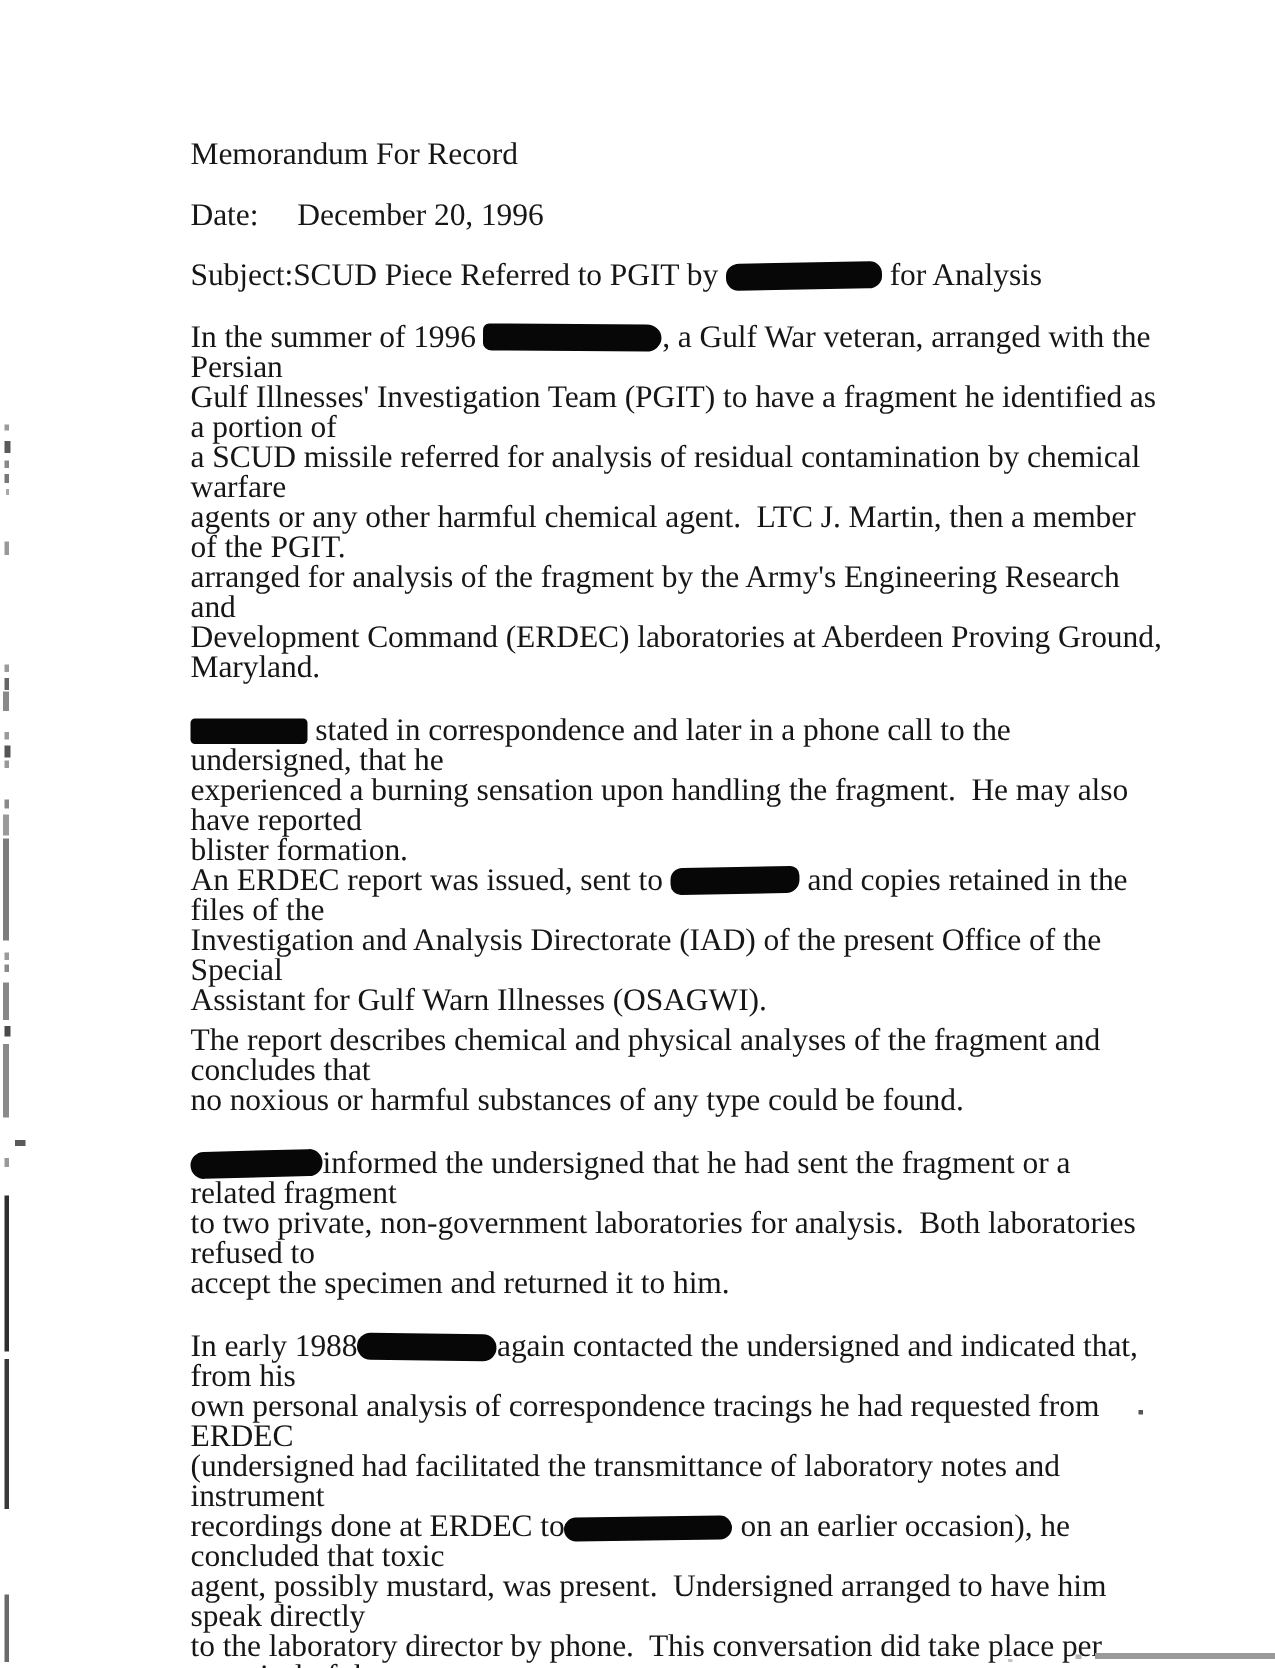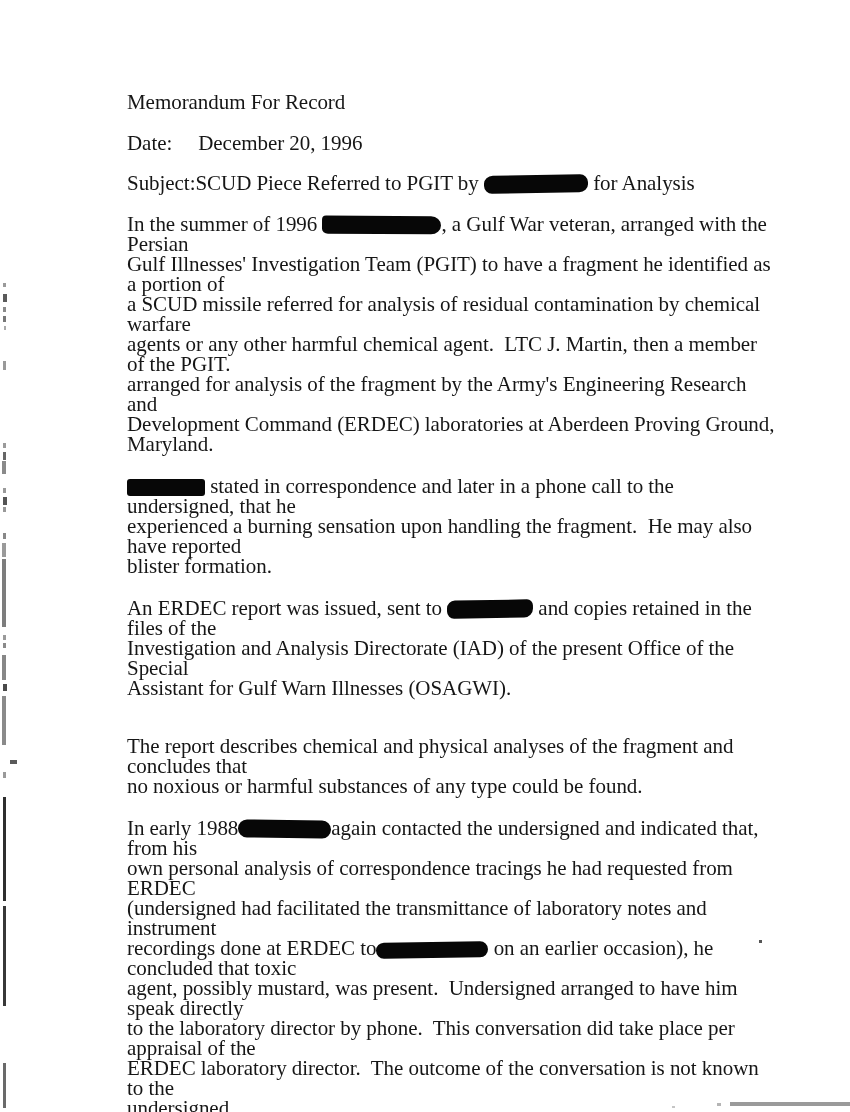--- a/index.html
+++ b/index.html
@@ -31,24 +31,26 @@
 <body>
 
 <div class="page">
   <div class="doc" style="color: rgb(22, 22, 22);"><div class="block" style="margin-top: 0px;"><span>Memorandum For Record</span></div><div class="block" style="margin-top: 21px;"><span>Date:     December 20, 1996</span></div><div class="block" style="margin-top: 20px;"><span>Subject:SCUD Piece Referred to PGIT by </span><span class="redact" style="background: rgb(7, 7, 7); width: 104px; height: 18px; border-radius: 9px 8px / 8px; transform: rotate(-1deg); vertical-align: -3px;"></span><span> for Analysis</span></div><div class="block" style="margin-top: 21px;"><span>In the summer of 1996 </span><span class="redact" style="background: rgb(7, 7, 7); width: 119px; height: 18px; border-radius: 4px 10px 10px 6px / 4px 9px 9px 5px; transform: rotate(0.4deg); vertical-align: -3px;"></span><span>, a Gulf War veteran, arranged with the Persian
 Gulf Illnesses' Investigation Team (PGIT) to have a fragment he identified as a portion of
 a SCUD missile referred for analysis of residual contamination by chemical warfare
 agents or any other harmful chemical agent.  LTC J. Martin, then a member of the PGIT.
 arranged for analysis of the fragment by the Army's Engineering Research and
 Development Command (ERDEC) laboratories at Aberdeen Proving Ground, Maryland.</span></div><div class="block" style="margin-top: 22px;"><span class="redact" style="background: rgb(7, 7, 7); width: 78px; height: 17px; border-radius: 3px; transform: rotate(0deg); vertical-align: -3px;"></span><span> stated in correspondence and later in a phone call to the undersigned, that he
 experienced a burning sensation upon handling the fragment.  He may also have reported
-blister formation.</span></div><div class="block" style="margin-top: 22px;"><span>An ERDEC report was issued, sent to </span><span class="redact" style="background: rgb(7, 7, 7); width: 86px; height: 18px; border-radius: 8px 6px 9px 7px; transform: rotate(-1deg); vertical-align: -3px;"></span><span> and copies retained in the files of the
+blister formation.</span></div><div class="block" style=""><span>An ERDEC report was issued, sent to </span><span class="redact" style="background: rgb(7, 7, 7); width: 86px; height: 18px; border-radius: 8px 6px 9px 7px; transform: rotate(-1deg); vertical-align: -3px;"></span><span> and copies retained in the files of the
 Investigation and Analysis Directorate (IAD) of the present Office of the Special
-Assistant for Gulf Warn Illnesses (OSAGWI).</span></div><div class="block" style="margin-top: 38px;"><span>The report describes chemical and physical analyses of the fragment and concludes that
-no noxious or harmful substances of any type could be found.</span></div><div class="block" style="margin-top: 22px;"><span>In early 1988</span><span class="redact" style="background: rgb(7, 7, 7); width: 93px; height: 18px; border-radius: 9px; transform: rotate(0.8deg); vertical-align: -3px;"></span><span>again contacted the undersigned and indicated that, from his
+Assistant for Gulf Warn Illnesses (OSAGWI).</span></div><div class="block" style="margin-top: 7px;"><span>The report describes chemical and physical analyses of the fragment and concludes that
+no noxious or harmful substances of any type could be found.</span></div><div class="block" style="margin-top: 22px;"><span class="redact" style="background: rgb(7, 7, 7); width: 88px; height: 18px; border-radius: 9px; transform: rotate(-1.5deg); vertical-align: -3px;"></span><span>informed the undersigned that he had sent the fragment or a related fragment
+to two private, non-government laboratories for analysis.  Both laboratories refused to
+accept the specimen and returned it to him.</span></div><div class="block" style="margin-top: 22px;"><span>In early 1988</span><span class="redact" style="background: rgb(7, 7, 7); width: 93px; height: 18px; border-radius: 9px; transform: rotate(0.8deg); vertical-align: -3px;"></span><span>again contacted the undersigned and indicated that, from his
 own personal analysis of correspondence tracings he had requested from ERDEC
 (undersigned had facilitated the transmittance of laboratory notes and instrument
 recordings done at ERDEC to</span><span class="redact" style="background: rgb(7, 7, 7); width: 112px; height: 16px; border-radius: 8px; transform: rotate(-0.8deg); vertical-align: -3px;"></span><span> on an earlier occasion), he concluded that toxic
 agent, possibly mustard, was present.  Undersigned arranged to have him speak directly
 to the laboratory director by phone.  This conversation did take place per appraisal of the
 ERDEC laboratory director.  The outcome of the conversation is not known to the
 undersigned.</span></div></div>
   <div>
       <div class="mark" style="left: 3px; top: 283px; width: 3px; height: 4px; background: rgb(154, 154, 154);"></div>
       <div class="mark" style="left: 3px; top: 294px; width: 4px; height: 8px; background: rgb(90, 90, 90);"></div>

